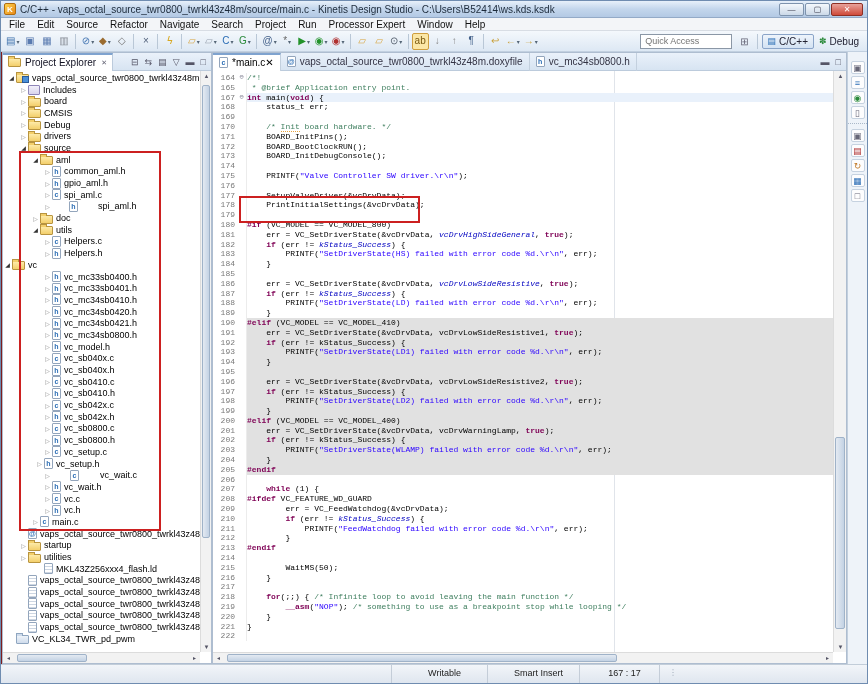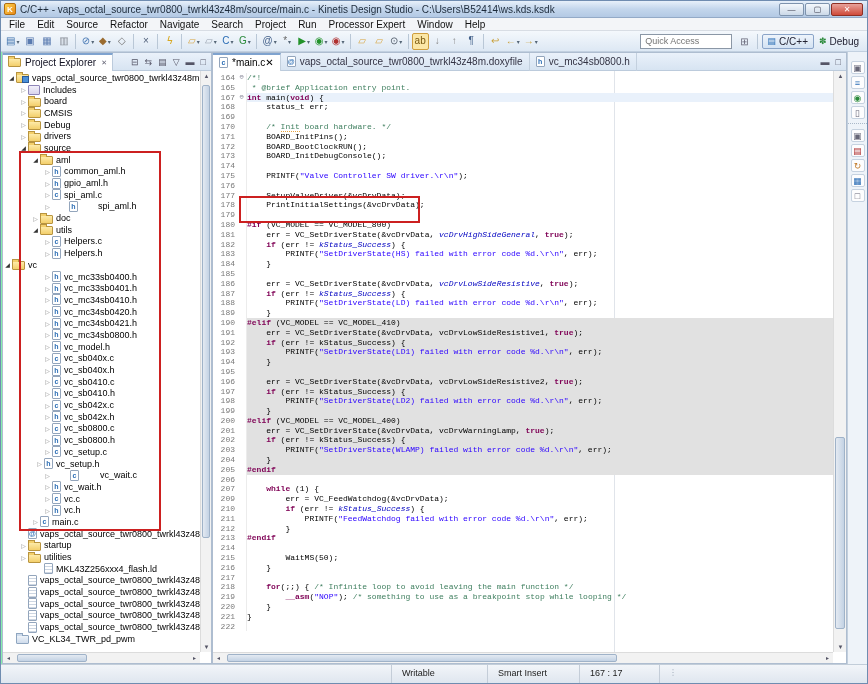--- a/index.html
+++ b/index.html
@@ -37,21 +37,21 @@
   .qa-wrap { margin-left:auto; display:flex; align-items:center; }
   .qa { width:92px; height:15px; border:1px solid #8b97a6; font-size:9px; padding:0 4px;
     font-family:"Liberation Sans",sans-serif; color:#333; background:#fff; }
   .persp { display:flex; align-items:center; margin-left:8px; }
   .pbtn { display:flex; align-items:center; font-size:10px; color:#223; padding:1px 5px; border-radius:2px; }
   .pbtn .pic { font-size:9px; margin-right:3px; }
   .pbtn.pressed { background:linear-gradient(#eef4fb,#d3e2f3); border:1px solid #8aa4c8; }
   .openpersp { font-size:10px; color:#667; margin-right:4px; }
 
   
-  .main { position:absolute; top:51px; left:0; right:0; bottom:19px; background:#86efac; }
+  .main { position:absolute; top:51px; left:0; right:0; bottom:19px; background:#7f1d1d; }
   .panel { position:absolute; top:0; bottom:0; background:#fff; border:1px solid #aebdd0; }
   #explorer { left:1px; width:210px; }
   #editor { left:211px; right:20px; }
   #fastbar { position:absolute; right:0; width:20px; top:0; bottom:0; background:#eef3f9; border-left:1px solid #c2cfdd; }
 
   
   .hdr { height:18px; background:linear-gradient(#eaf1fa,#d7e4f2); border-bottom:1px solid #bccbdc;
     display:flex; align-items:center; position:relative; }
   .vtab { height:18px; display:flex; align-items:center; background:#fff; border-right:1px solid #bccbdc;
     padding:0 5px; font-size:10px; color:#112; border-top:2px solid #7fa3cf; }
@@ -118,21 +118,21 @@
 
   
   .redrect { position:absolute; border:2px solid #cc2020; z-index:60; pointer-events:none; }
   #rect-tree { left:18px; top:150px; width:142px; height:380px; }
   #rect-code { left:238px; top:195px; width:181px; height:27px; }
 
   
   .statusbar { position:absolute; bottom:0; left:0; right:0; height:19px;
     background:linear-gradient(#f2f5f9,#dfe6ef); border-top:1px solid #c2cdd9; }
   .scell { position:absolute; top:0; bottom:0; border-left:1px solid #c4cdd8; padding-top:3px;
-    font-size:9px; color:#222; text-align:left; padding-left:10px; }
+    font-size:9px; color:#222; text-align:center; padding-left:10px; }
   .sgrip { position:absolute; top:3px; font-size:8px; color:#9aa6b4; letter-spacing:-1px; }
 </style>
 </head>
 <body>
 
 <div id="app">
 
   <div class="titlebar">
     <div class="appicon">K</div>
     <div class="apptitle">C/C++ - vaps_octal_source_twr0800_twrkl43z48m/source/main.c - Kinetis Design Studio - C:\Users\B52414\ws.kds.ksdk</div>
@@ -793,20 +793,25 @@
             </div>
             <div class="ln">
               <span class="num">206</span>
               <span class="fold"></span>
               <span class="codeln"></span>
             </div>
             <div class="ln">
               <span class="num">207</span>
               <span class="fold"></span>
               <span class="codeln"><span class="sg p">    </span><span class="sg k">while</span><span class="sg p"> (1) {</span></span>
+            </div>
+            <div class="ln">
+              <span class="num">208</span>
+              <span class="fold"></span>
+              <span class="codeln"><span class="sg d">#ifdef</span><span class="sg p"> VC_FEATURE_WD_GUARD</span></span>
             </div>
             <div class="ln">
               <span class="num">209</span>
               <span class="fold"></span>
               <span class="codeln"><span class="sg p">        err = VC_FeedWatchdog(&amp;vcDrvData);</span></span>
             </div>
             <div class="ln">
               <span class="num">210</span>
               <span class="fold"></span>
               <span class="codeln"><span class="sg p">        </span><span class="sg k">if</span><span class="sg p"> (err != </span><span class="sg e">kStatus_Success</span><span class="sg p">) {</span></span>

